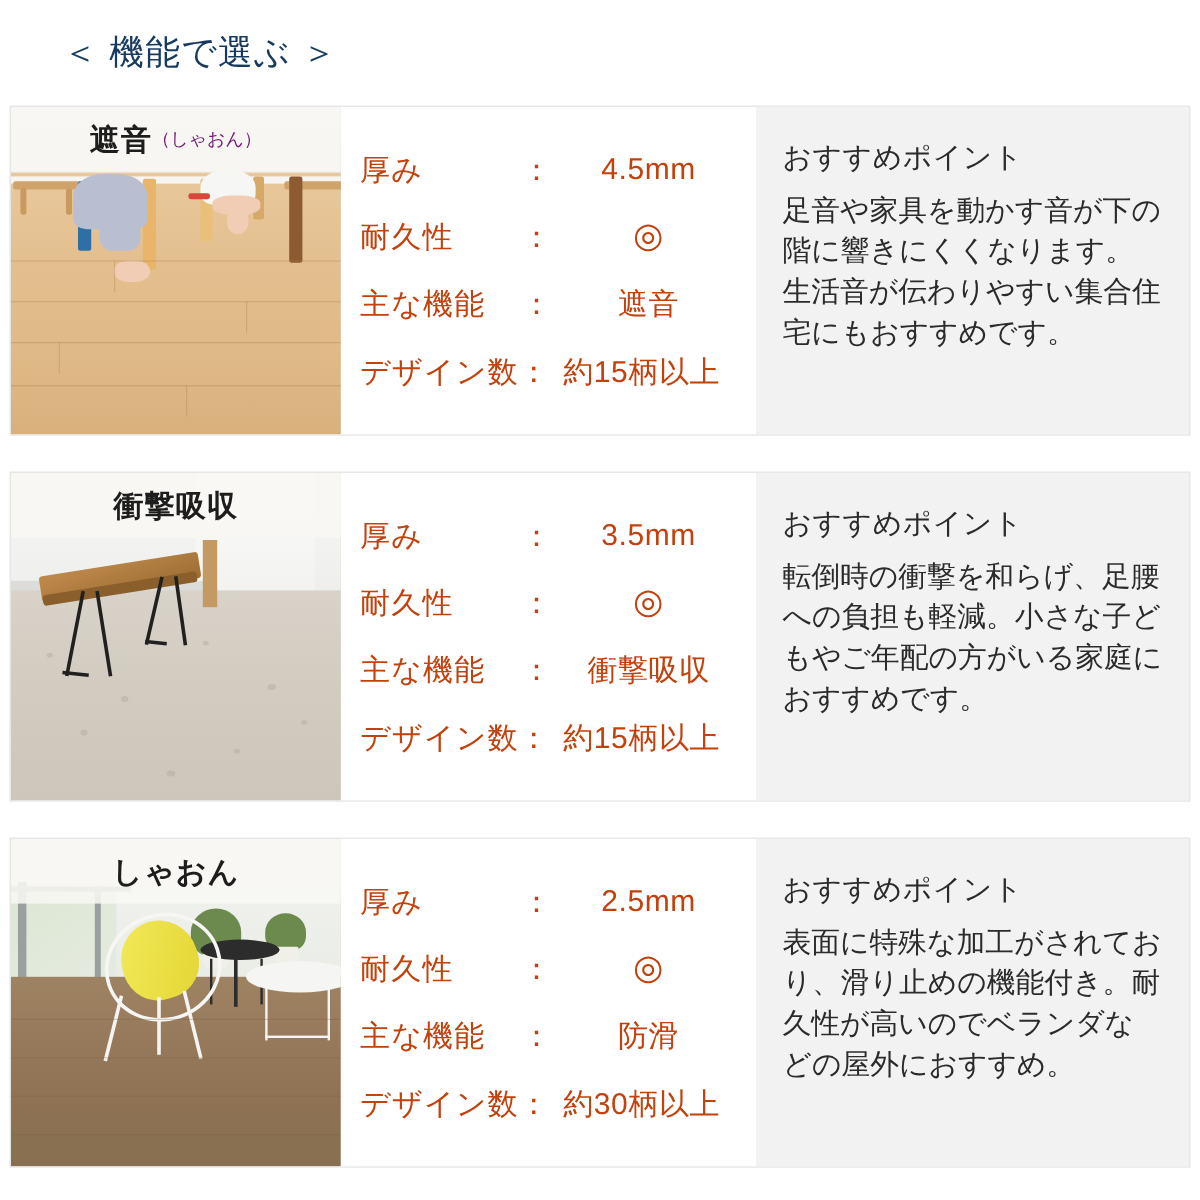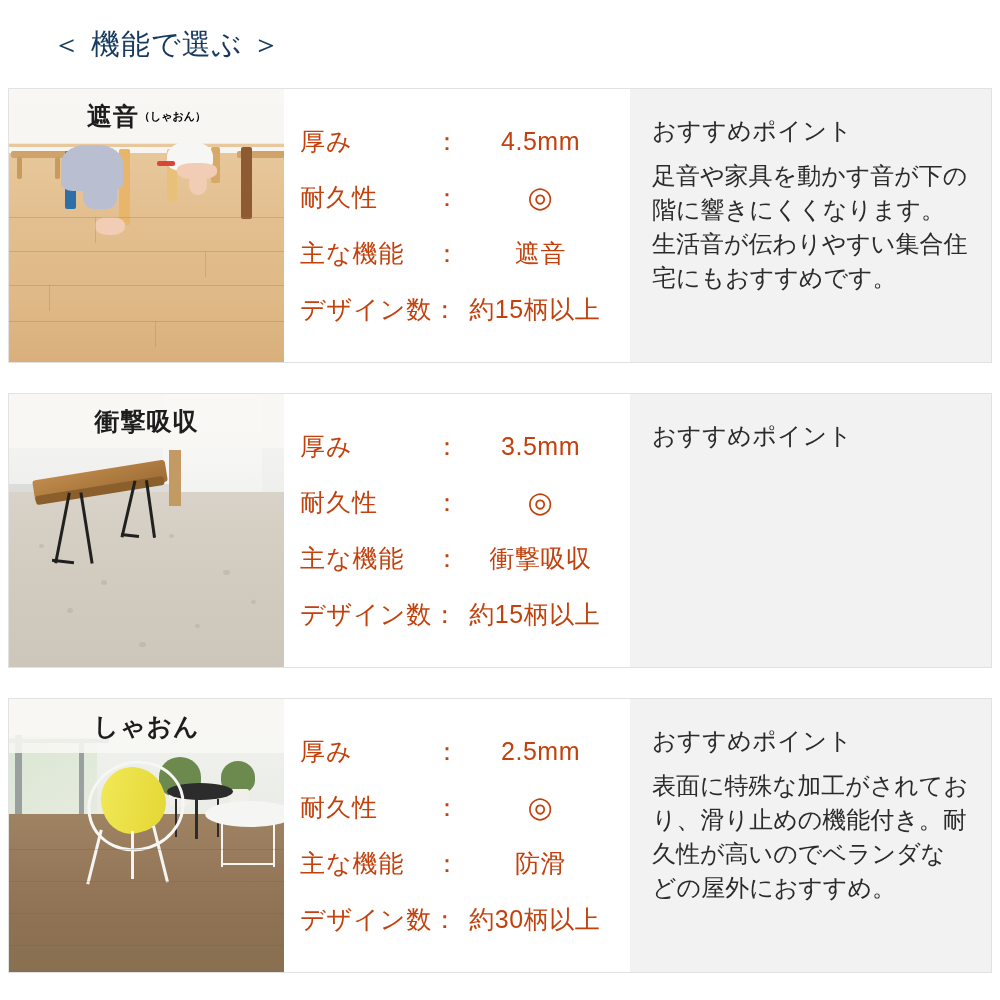--- a/index.html
+++ b/index.html
@@ -66,21 +66,21 @@
     left:0;right:0;top:0;
     height:54px;
     background:rgba(248,247,244,0.88);
     display:flex;align-items:center;justify-content:center;
     z-index:8;
   }
   .photo-label .lbl-main{
     font-size:25px;font-weight:bold;color:#1d1d1d;letter-spacing:1px;
   }
   .photo-label .lbl-sub{
-    font-size:11px;font-weight:bold;color:#000000;letter-spacing:0;
+    font-size:15px;font-weight:normal;color:#701a75;letter-spacing:0;
   }
 
   
   .s1-wall{position:absolute;left:0;top:0;width:100%;height:22%;
     background:linear-gradient(180deg,#f4f2ee 0%,#ece8e1 100%);}
   .s1-floor{position:absolute;left:0;top:20%;width:100%;height:80%;
     background:linear-gradient(180deg,#e8c89c 0%,#e3bf8f 35%,#dfb987 70%,#d9b07c 100%);}
   .s1-plank{position:absolute;left:-10%;width:120%;height:1px;background:rgba(168,122,72,0.35);}
   .s1-seam{position:absolute;width:1px;height:26px;background:rgba(168,122,72,0.3);}
   .s1-table{position:absolute;left:0;top:20%;width:100%;height:6px;background:#f6f5f2;}
@@ -294,20 +294,21 @@
         </div>
         <div class="spec-row wide">
           <span class="spec-label">デザイン数</span>
           <span class="spec-colon">：</span>
           <span class="spec-value">約15柄以上</span>
         </div>
       </div>
 
       <div class="point">
         <div class="point-title">おすすめポイント</div>
+        <div class="point-body">転倒時の衝撃を和らげ、足腰への負担も軽減。小さな子どもやご年配の方がいる家庭におすすめです。</div>
       </div>
     </div>
 
     <div class="card">
 
       <div class="photo">
         <div class="photo-scene">
           <div class="s3-sky"></div>
           <div class="s3-glass"></div>
           <div class="s3-railpost" style="left:6px;top:36px;width:7px;height:150px;"></div>

